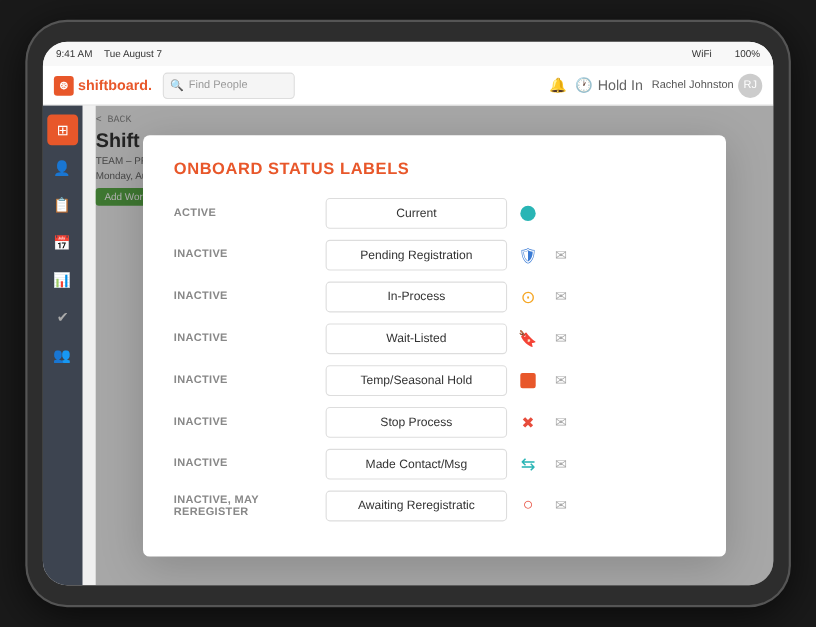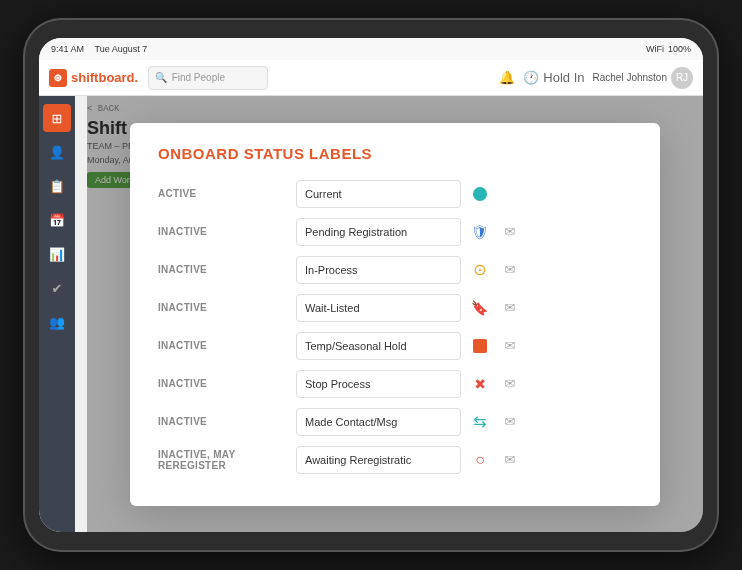--- a/index.html
+++ b/index.html
@@ -39,21 +39,21 @@
       height: 22px;
       display: flex;
       align-items: center;
       justify-content: space-between;
       padding: 0 12px;
       font-size: 9px;
       color: #333;
     }
 
     .status-bar-left { display: flex; gap: 4px; align-items: center; }
-    .status-bar-right { display: flex; gap: 4px; align-items: center; }
+    .status-bar-right { display: flex; gap: 21px; align-items: center; }
 
     
     .top-nav {
       background: #fff;
       height: 36px;
       display: flex;
       align-items: center;
       padding: 0 10px;
       gap: 10px;
       border-bottom: 1px solid #e0e0e0;
@@ -250,20 +250,21 @@
 
     .status-input {
       border: 1px solid #ddd;
       border-radius: 4px;
       height: 28px;
       width: 165px;
       padding: 0 8px;
       font-size: 11px;
       color: #333;
       background: #fff;
+      text-align: center;
     }
 
     .status-icon {
       width: 22px;
       height: 22px;
       display: flex;
       align-items: center;
       justify-content: center;
       font-size: 14px;
     }

